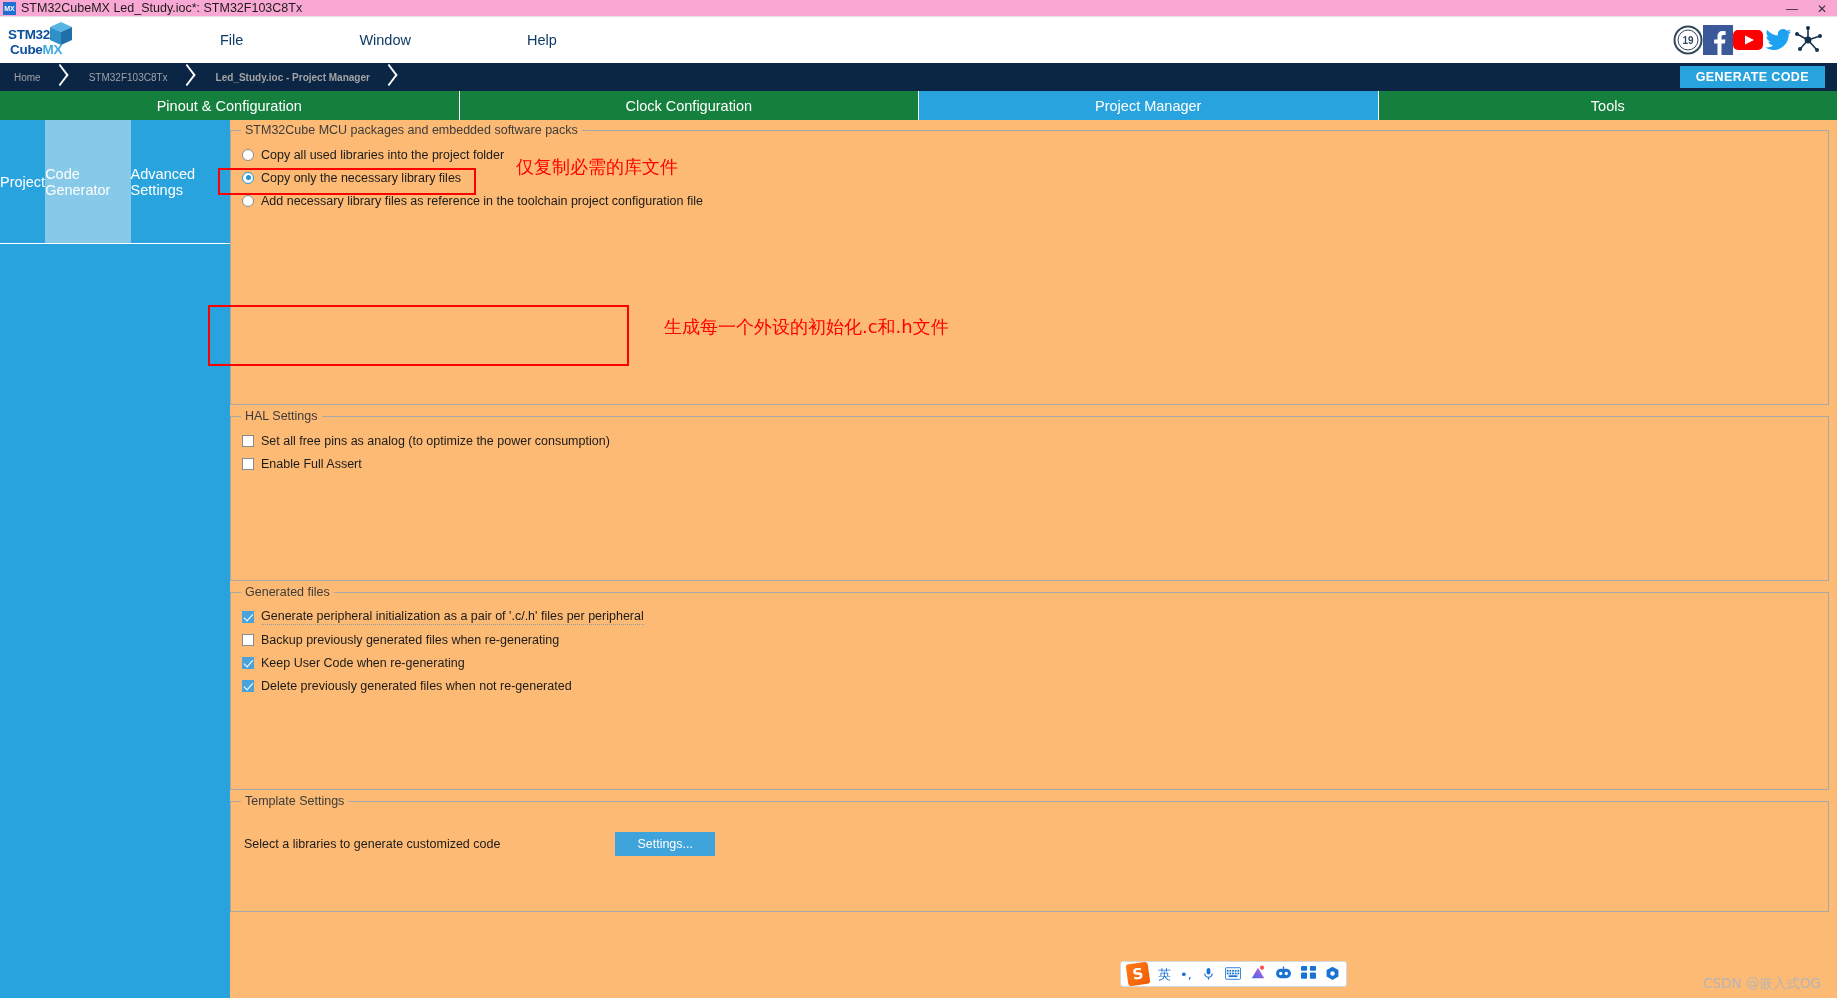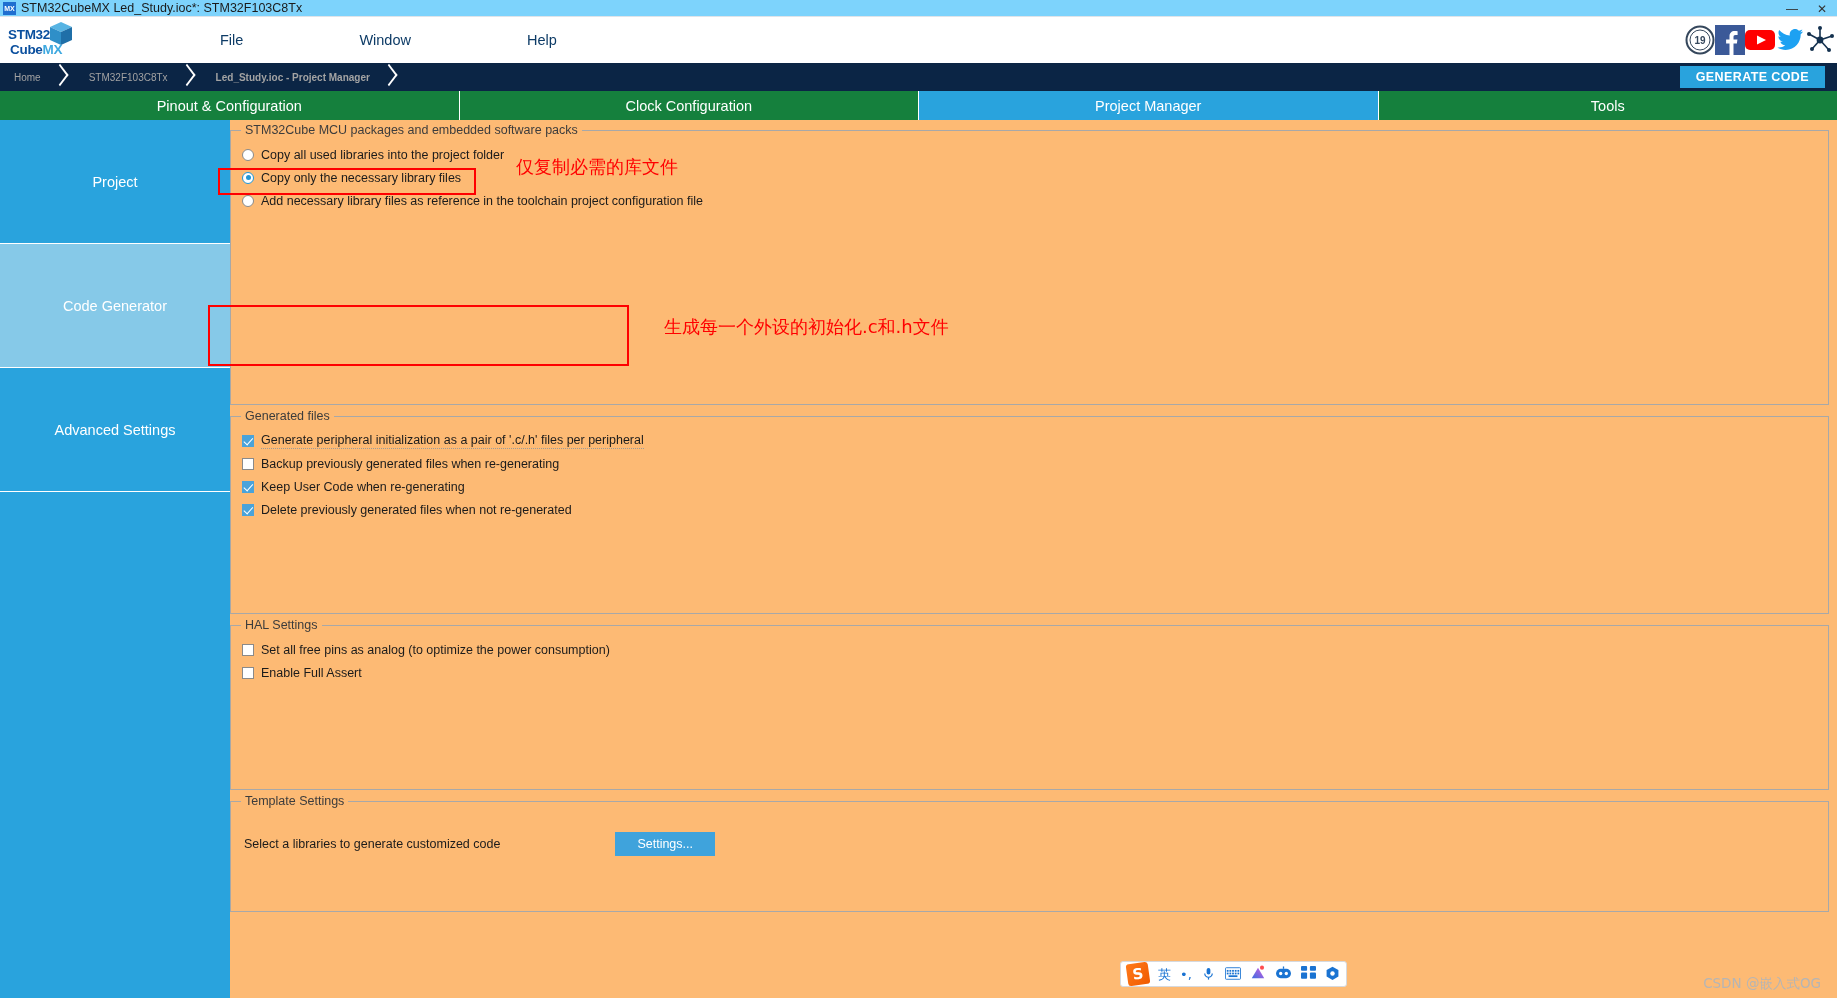--- a/index.html
+++ b/index.html
@@ -7,21 +7,21 @@
     margin: 0; padding: 0;
     width: 1837px; height: 998px;
     overflow: hidden;
     background: #ffffff;
     font-family: "Liberation Sans", "DejaVu Sans", sans-serif;
   }
 
   
   .titlebar {
     height: 17px;
-    background: #7dd3fc;
+    background: #f9a8d4;
     display: flex;
     align-items: center;
     border-bottom: 1px solid #dfe4ea;
     position: relative;
   }
   .titlebar-icon {
     width: 13px; height: 13px;
     margin-left: 3px; margin-right: 5px;
     background: #1f6fd0;
     color: #fff;
@@ -77,21 +77,21 @@
   .menu-items { display: flex; margin-left: 140px; }
   .menu-item {
     font-size: 14.5px;
     color: #0d3b66;
     padding: 4px 12px;
     margin-right: 92px;
     cursor: default;
   }
   .social {
     position: absolute;
-    right: 2px; top: 50%;
+    right: 14px; top: 50%;
     transform: translateY(-50%);
     display: flex;
     align-items: flex-start;
   }
   .social-icon { width: 30px; height: 30px; display:block; }
 
   
   .breadcrumb {
     height: 28px;
     background: #0b2545;
@@ -155,21 +155,21 @@
   .body-wrap {
     display: flex;
     height: calc(998px - 17px - 46px - 28px - 29px);
   }
 
   
   .sidebar {
     width: 230px;
     background: #29a3dd;
     display: flex;
-    flex-direction: column;
+    flex-direction: row;
     flex-shrink: 0;
   }
   .side-item {
     height: 124px;
     display: flex;
     align-items: center;
     justify-content: center;
     color: #ffffff;
     font-size: 14.5px;
     border-bottom: 1px solid #ffffff;
@@ -449,49 +449,49 @@
       <div class="opt-row">
         <span class="radio checked"></span>
         <label>Copy only the necessary library files</label>
       </div>
       <div class="opt-row">
         <span class="radio"></span>
         <label>Add necessary library files as reference in the toolchain project configuration file</label>
       </div>
     </fieldset>
 
+    <fieldset class="grp" id="grp-hal">
+      <legend>HAL Settings</legend>
+      <div class="opt-row">
+        <span class="cbox"></span>
+        <label>Set all free pins as analog (to optimize the power consumption)</label>
+      </div>
+      <div class="opt-row">
+        <span class="cbox"></span>
+        <label>Enable Full Assert</label>
+      </div>
+    </fieldset>
+
     <fieldset class="grp" id="grp-generated">
       <legend>Generated files</legend>
       <div class="opt-row">
         <span class="cbox checked"></span>
         <label class="dotted-underline">Generate peripheral initialization as a pair of '.c/.h' files per peripheral</label>
       </div>
       <div class="opt-row">
         <span class="cbox"></span>
         <label>Backup previously generated files when re-generating</label>
       </div>
       <div class="opt-row">
         <span class="cbox checked"></span>
         <label>Keep User Code when re-generating</label>
       </div>
       <div class="opt-row">
         <span class="cbox checked"></span>
         <label>Delete previously generated files when not re-generated</label>
-      </div>
-    </fieldset>
-
-    <fieldset class="grp" id="grp-hal">
-      <legend>HAL Settings</legend>
-      <div class="opt-row">
-        <span class="cbox"></span>
-        <label>Set all free pins as analog (to optimize the power consumption)</label>
-      </div>
-      <div class="opt-row">
-        <span class="cbox"></span>
-        <label>Enable Full Assert</label>
       </div>
     </fieldset>
 
     <fieldset class="grp" id="grp-template">
       <legend>Template Settings</legend>
       <div class="tmpl-row">
         <span class="tmpl-label">Select a libraries to generate customized code</span>
         <button class="settings-btn">Settings...</button>
       </div>
     </fieldset>

